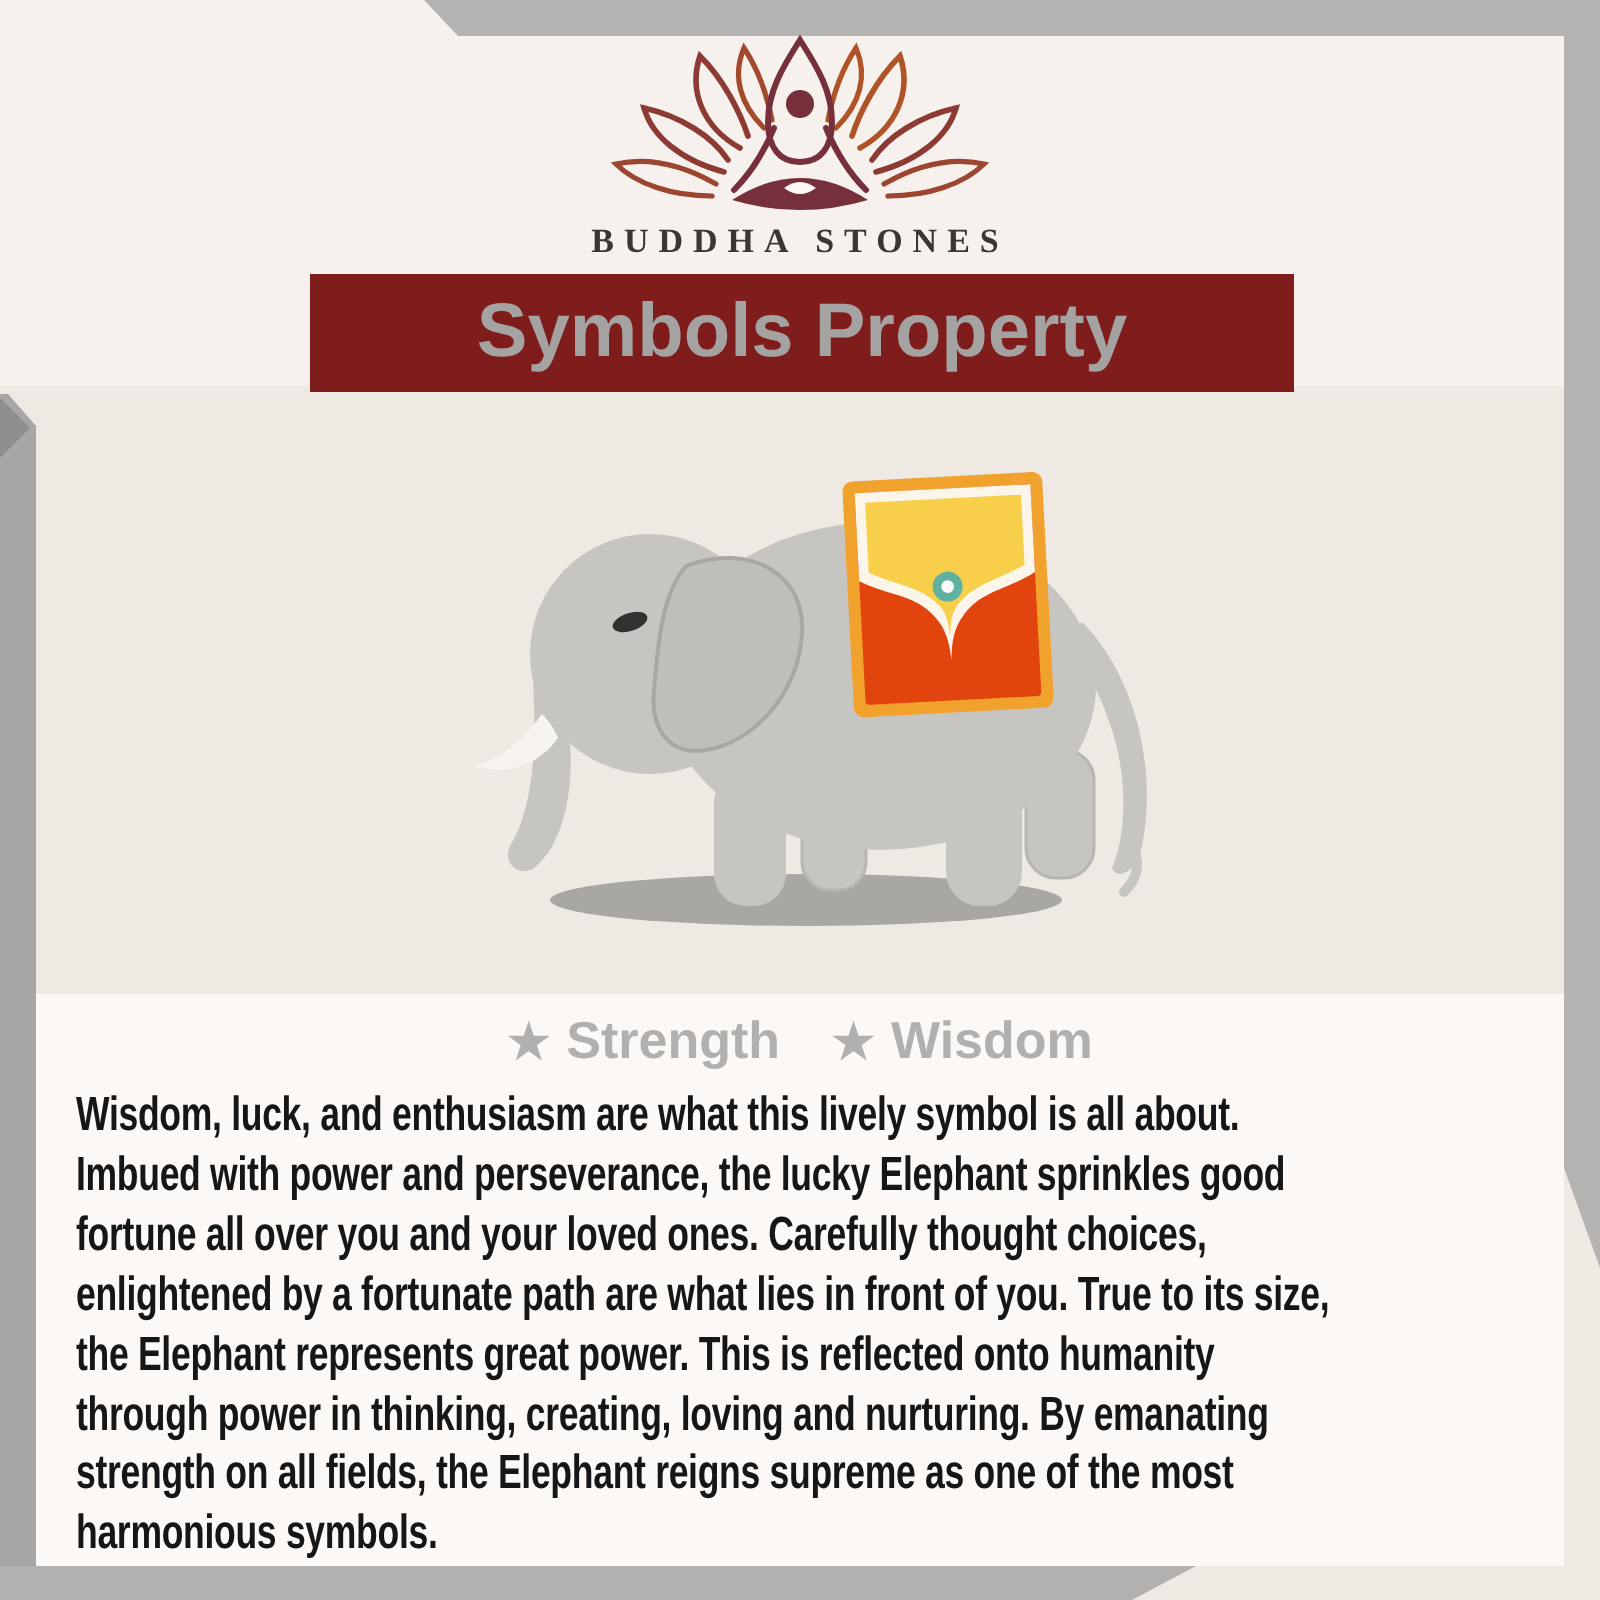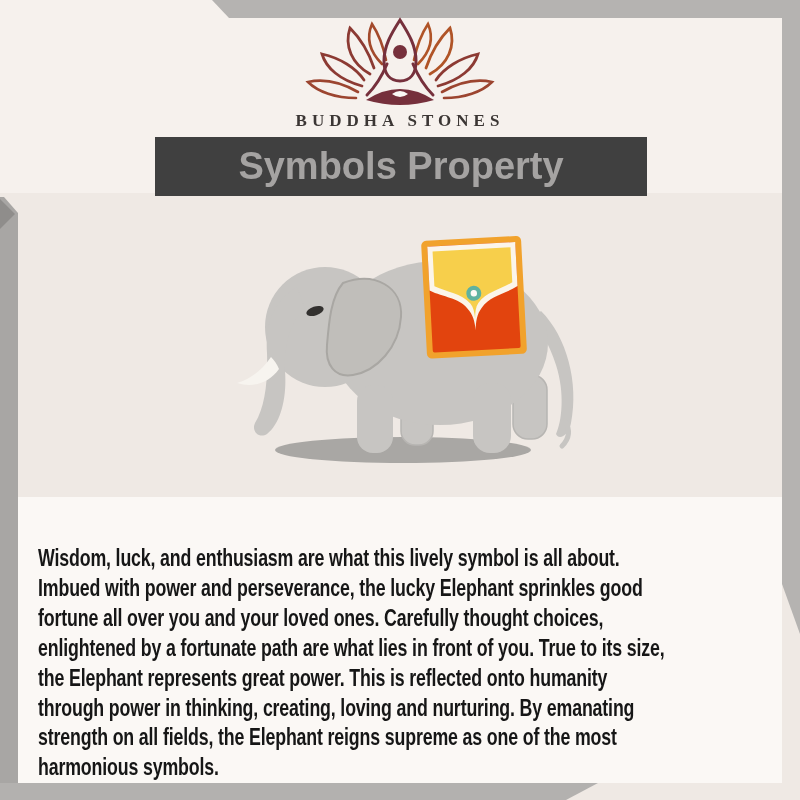--- a/index.html
+++ b/index.html
@@ -14,21 +14,21 @@
   .band-left{background:#a8a6a4;clip-path:polygon(0 197px,4px 197px,18px 213px,18px 800px,0 800px);}
   .band-left-shadow{background:#8f8d8b;clip-path:polygon(0 199px,15px 214px,0 229px);}
   .band-bottom{background:#b3b1af;clip-path:polygon(0 783px,598px 783px,566px 800px,0 800px);}
 
   
   .logo-box{position:absolute;left:290px;top:14px;width:220px;height:96px;}
   .brand-name{position:absolute;left:0;top:111px;width:800px;text-align:center;
     font-family:"Liberation Serif",serif;font-size:17px;letter-spacing:5px;
     color:#3b3634;font-weight:600;}
   .title-band{position:absolute;left:155px;top:137px;width:492px;height:59px;
-    background:#404040;display:flex;align-items:center;justify-content:center;}
+    background:#7f1d1d;display:flex;align-items:center;justify-content:center;}
   .title-text{font-size:38px;font-weight:bold;color:#a5a3a2;letter-spacing:0px;}
 
   
   .elephant-box{position:absolute;left:225px;top:225px;width:360px;height:240px;}
 
   
   .name-banner{position:absolute;left:18px;top:452px;width:238px;height:37px;
     background:#adacaa;clip-path:polygon(0 0,225px 0,238px 37px,0 37px);
     display:flex;align-items:center;justify-content:center;}
   .name-banner span{font-family:"DejaVu Sans",sans-serif;font-size:27px;font-weight:bold;
@@ -117,20 +117,24 @@
         <path d="M 11 11 H 89 V 46 C 76 53, 63 54, 54 65 C 51 69, 50.5 74, 50 80 C 49.5 74, 49 69, 46 65 C 37 54, 24 53, 11 46 Z" fill="#f7cf4b"></path>
         <circle cx="50" cy="55" r="7.5" fill="#5fb2a0"></circle>
         <circle cx="50" cy="55" r="3.2" fill="#fcfaf6"></circle>
       </g>
     </svg>
   </div>
 
 
   <div class="text-panel"></div>
 
+  <div class="traits-row">
+    <span class="trait"><span class="star">★</span><span>Strength</span></span>
+    <span class="trait"><span class="star">★</span><span>Wisdom</span></span>
+  </div>
 
   <div class="body-lines">
     <div>Wisdom, luck, and enthusiasm are what this lively symbol is all about.</div>
     <div>Imbued with power and perseverance, the lucky Elephant sprinkles good</div>
     <div>fortune all over you and your loved ones. Carefully thought choices,</div>
     <div>enlightened by a fortunate path are what lies in front of you. True to its size,</div>
     <div>the Elephant represents great power. This is reflected onto humanity</div>
     <div>through power in thinking, creating, loving and nurturing. By emanating</div>
     <div>strength on all fields, the Elephant reigns supreme as one of the most</div>
     <div>harmonious symbols.</div>

